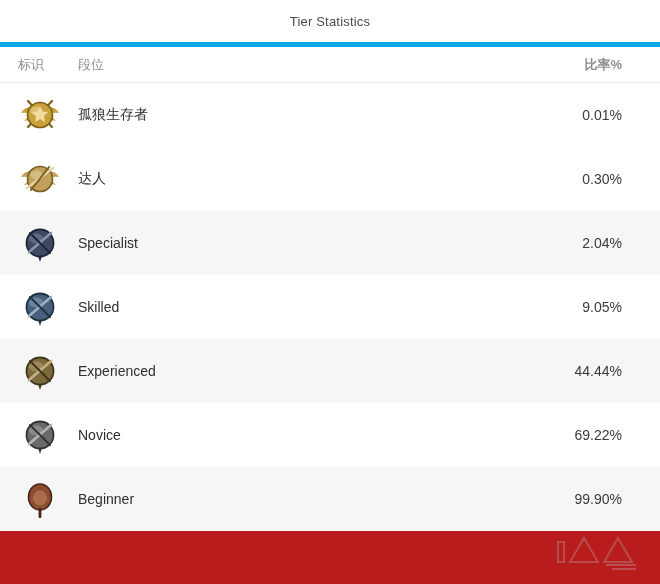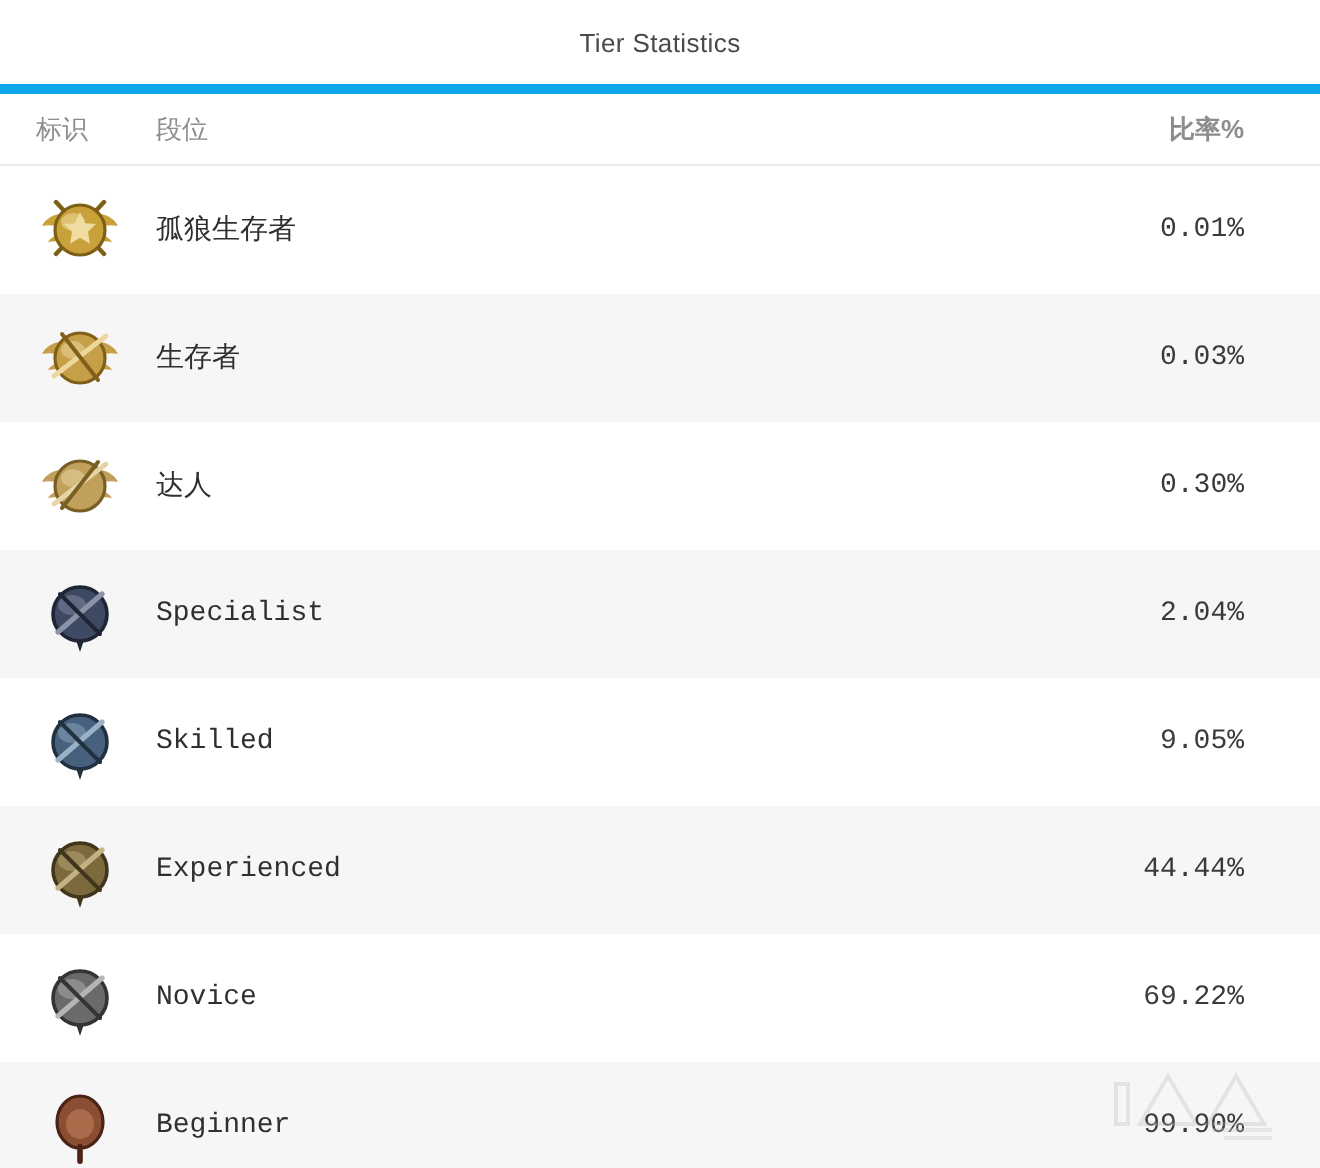--- a/index.html
+++ b/index.html
@@ -60,21 +60,20 @@
 
   
   .rows { position: relative; }
 
   .row {
     position: relative;
     height: 64px;
     display: flex;
     align-items: center;
     background: #ffffff;
-    font-family: Liberation Mono, monospace;
   }
   .row.alt { background: #f6f6f6; }
 
   .row .badge-cell {
     position: absolute;
     left: 14px;
     width: 52px;
     height: 52px;
     display: flex;
     align-items: center;
@@ -143,37 +142,20 @@
     <line x1="34" y1="8" x2="10" y2="34" stroke="#7d5f16" stroke-width="2.2" stroke-linecap="round"></line>
     <circle cx="22" cy="22" r="12.5" fill="#c9a13b"></circle>
     <circle cx="22" cy="22" r="12.5" fill="none" stroke="#7d5f16" stroke-width="1.6"></circle>
     <ellipse cx="18.5" cy="18" rx="6" ry="4.5" fill="#f0dca0" opacity=".55"></ellipse>
         <path d="M22 13 l2.6 5.6 L30 19 l-4 3.9 1 6 -5-3 -5 3 1-6 -4-3.9 5.4-.4 Z" fill="#f0dca0"></path>
             </svg>
           </span>
         </div>
         <div class="tier-cell">孤狼生存者</div>
         <div class="rate-cell">0.01%</div>
-      </div>
-      <div class="row alt">
-        <div class="badge-cell">
-          <span class="badge">
-            <svg viewBox="0 0 44 44" xmlns="http://www.w3.org/2000/svg">
-    <path d="M22 16 C14 12, 6 14, 3 20 C8 19, 13 20, 17 23 C12 23, 8 25, 6 28 C11 27, 16 28, 20 30 Z" fill="#c6a048"></path>
-    <path d="M22 16 C30 12, 38 14, 41 20 C36 19, 31 20, 27 23 C32 23, 36 25, 38 28 C33 27, 28 28, 24 30 Z" fill="#c6a048"></path>
-    <circle cx="22" cy="22" r="12.5" fill="#c6a048"></circle>
-    <circle cx="22" cy="22" r="12.5" fill="none" stroke="#806019" stroke-width="1.6"></circle>
-    <ellipse cx="18.5" cy="18" rx="6" ry="4.5" fill="#edd79a" opacity=".55"></ellipse>
-    <line x1="9" y1="31" x2="35" y2="11" stroke="#edd79a" stroke-width="2.4" stroke-linecap="round"></line>
-        <line x1="13" y1="10" x2="31" y2="33" stroke="#806019" stroke-width="2" stroke-linecap="round"></line>
-            </svg>
-          </span>
-        </div>
-        <div class="tier-cell">生存者</div>
-        <div class="rate-cell">0.03%</div>
       </div>
       <div class="row">
         <div class="badge-cell">
           <span class="badge">
             <svg viewBox="0 0 44 44" xmlns="http://www.w3.org/2000/svg">
     <path d="M22 16 C14 12, 6 14, 3 20 C8 19, 13 20, 17 23 C12 23, 8 25, 6 28 C11 27, 16 28, 20 30 Z" fill="#c0a05a"></path>
     <path d="M22 16 C30 12, 38 14, 41 20 C36 19, 31 20, 27 23 C32 23, 36 25, 38 28 C33 27, 28 28, 24 30 Z" fill="#c0a05a"></path>
     <circle cx="22" cy="22" r="12.5" fill="#c0a05a"></circle>
     <circle cx="22" cy="22" r="12.5" fill="none" stroke="#7a5f24" stroke-width="1.6"></circle>
     <ellipse cx="18.5" cy="18" rx="6" ry="4.5" fill="#e6d4a6" opacity=".55"></ellipse>

